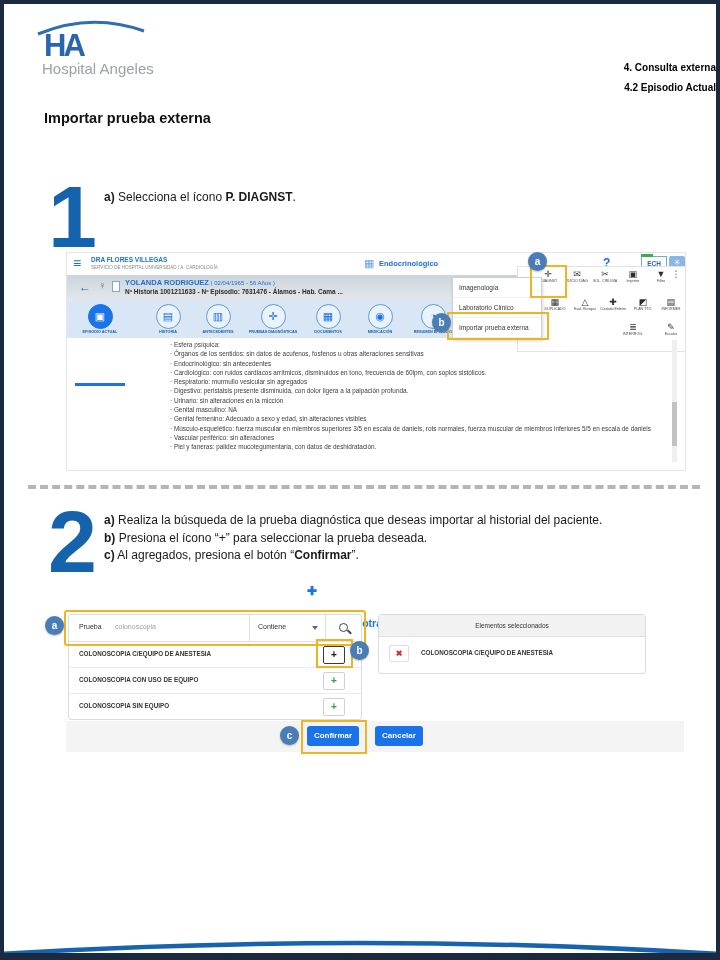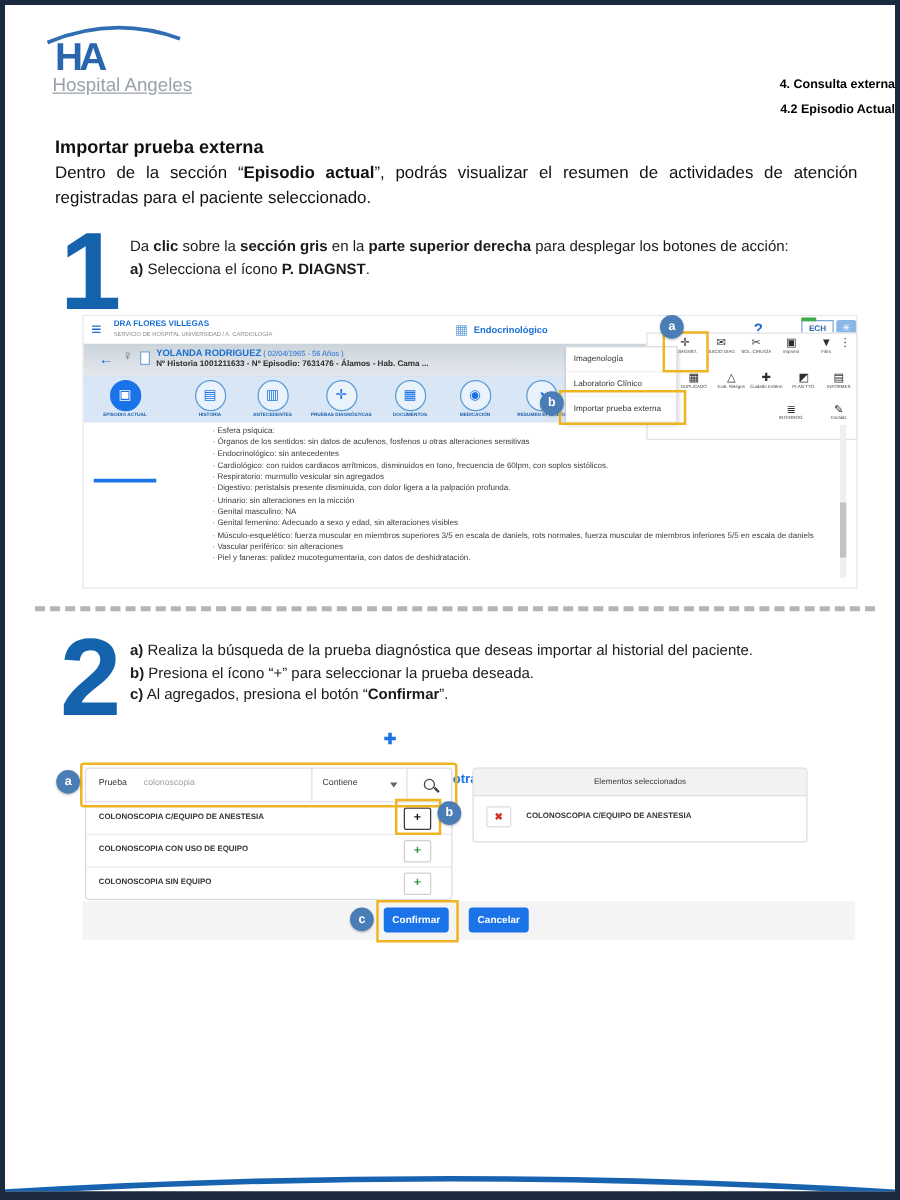--- a/index.html
+++ b/index.html
@@ -4,21 +4,21 @@
 <style>
   html,body{margin:0;padding:0;background:#fff;}
   .page{position:relative;width:720px;height:960px;box-sizing:border-box;background:#fff;
         border:4px solid #1b2a3e;border-bottom:7px solid #1b2a3e;overflow:hidden;
         font-family:"Liberation Sans",sans-serif;color:#111;}
   .abs{position:absolute;}
   b,.b{font-weight:bold;}
 
   
   .brand-ha{left:40px;top:24px;font-size:31px;font-weight:bold;color:#2a66ad;letter-spacing:-3px;}
-  .brand-name{left:38px;top:56px;font-size:15px;color:#9aa1a9;text-decoration:underline;}
+  .brand-name{left:38px;top:56px;font-size:15px;color:#9aa1a9;}
 
   
   .doc-title{left:0;right:0;top:54px;text-align:right;font-size:10px;font-weight:bold;line-height:20px;color:#000;}
   .heading{left:40px;top:106px;font-size:14.5px;font-weight:bold;}
   .intro{left:40px;top:124px;width:642px;font-size:13.5px;line-height:19.5px;text-align:justify;}
   .stepnum{font-size:88px;font-weight:bold;color:#1563ac;line-height:66px;}
   .steptext{width:584px;font-size:12px;line-height:17.5px;color:#1a1a1a;}
   .divider{left:24px;top:481px;width:672px;border-top:4px dashed #b5b5b5;}
 
   
@@ -109,25 +109,23 @@
   </svg>
   <div class="abs brand-ha">HA</div>
   <div class="abs brand-name">Hospital Angeles</div>
 
   <div class="abs doc-title">
     <div>4. Consulta externa</div>
     <div>4.2 Episodio Actual</div>
   </div>
 
   <div class="abs heading">Importar prueba externa</div>
-  <div class="abs intro"><span>Dentro de la sección “</span><b>Episodio actual</b><span>”, podrás visualizar el resumen de actividades de atención registradas para el paciente seleccionado.</span></div>
 
   <div class="abs stepnum" style="left:44px;top:180px">1</div>
   <div class="abs steptext" style="left:100px;top:185px">
-    <div><span>Da </span><b>clic</b><span> sobre la </span><b>sección gris</b><span> en la </span><b>parte superior derecha</b><span> para desplegar los botones de acción:</span></div>
     <div><b>a)</b><span> Selecciona el ícono </span><b>P. DIAGNST</b><span>.</span></div>
   </div>
 
   <div class="abs shot1">
     <div class="abs s1-topbar">
       <div class="abs menu-glyph">≡</div>
       <div class="abs doctor">DRA FLORES VILLEGAS</div>
       <div class="abs service">SERVICIO DE HOSPITAL UNIVERSIDAD / A. CARDIOLOGÍA</div>
       <div class="abs module-icon">▦</div>
       <div class="abs module">Endocrinológico</div>

